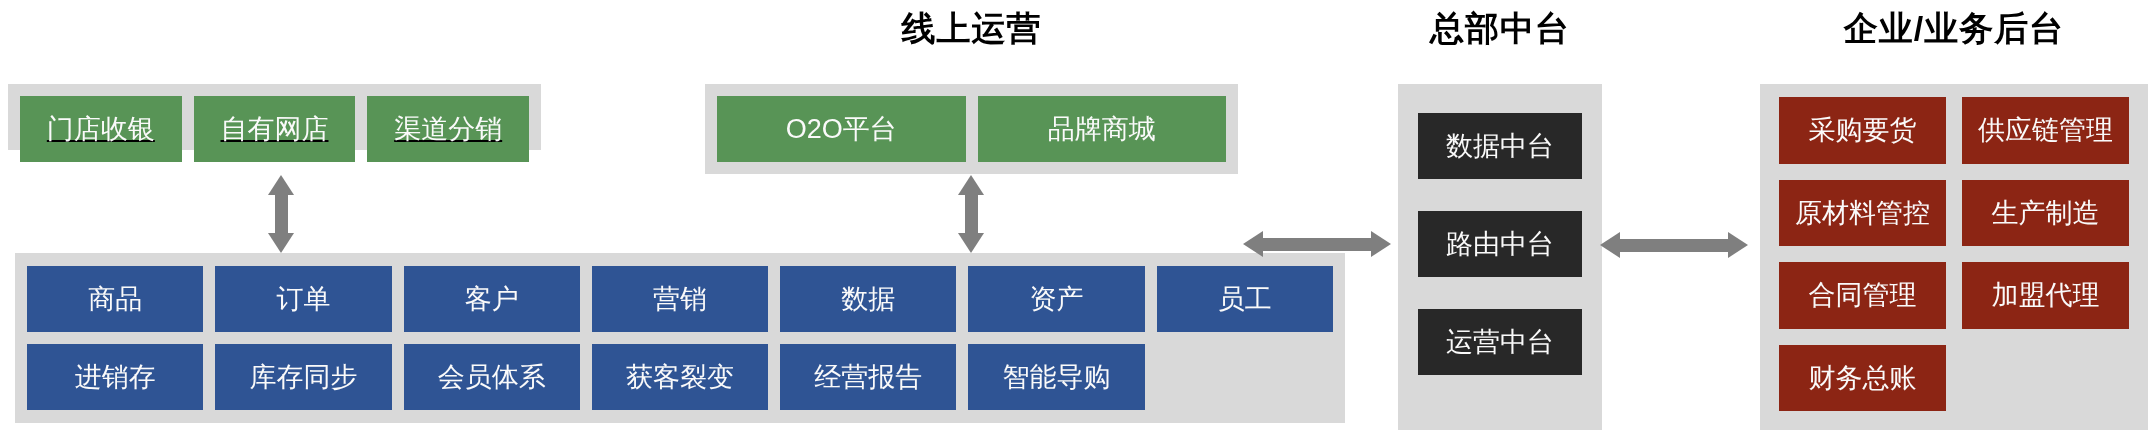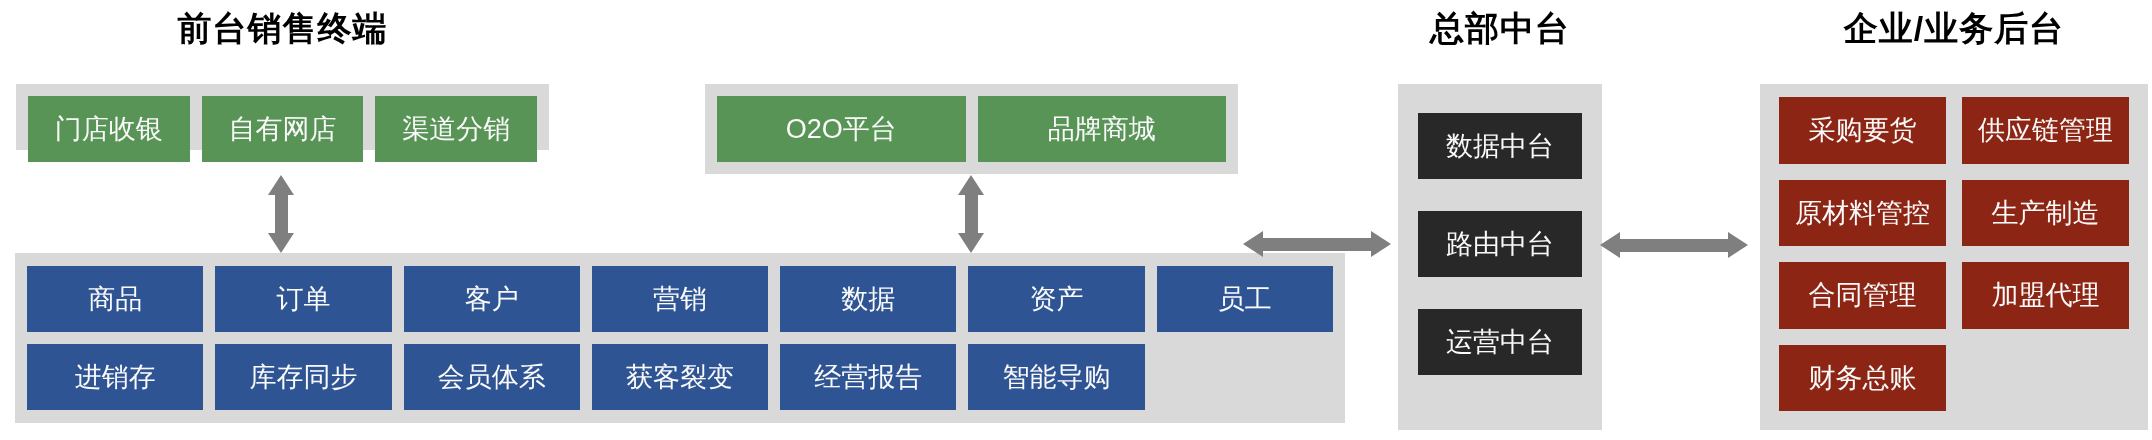--- a/index.html
+++ b/index.html
@@ -48,21 +48,21 @@
   .panel-mid{left:1398px;top:84px;width:204px;height:346px;}
   .panel-backend{
     left:1760px;top:84px;width:388px;height:346px;
     display:grid;
     grid-template-columns:1fr 1fr;
     grid-template-rows:repeat(4,1fr);
     gap:16px;
     padding:13px 19px 19px 19px;
     text-align:center;
   }
-  .panel-front{left:16px;top:84px;width:533px;height:66px;}
+  .panel-front{left:8px;top:84px;width:533px;height:66px;text-decoration:underline;}
   .panel-online{left:705px;top:84px;width:533px;height:90px;}
 
   
   .varrow{position:absolute;width:26px;display:flex;flex-direction:column;align-items:center;}
   .varrow .head-up{width:0;height:0;border-left:13px solid transparent;border-right:13px solid transparent;border-bottom:20px solid var(--arrow,#7f7f7f);}
   .varrow .head-down{width:0;height:0;border-left:13px solid transparent;border-right:13px solid transparent;border-top:20px solid var(--arrow,#7f7f7f);}
   .varrow .shaft{width:13px;flex:1;background:var(--arrow,#7f7f7f);}
   .harrow{position:absolute;height:26px;display:flex;flex-direction:row;align-items:center;}
   .harrow .head-left{width:0;height:0;border-top:13px solid transparent;border-bottom:13px solid transparent;border-right:20px solid var(--arrow,#7f7f7f);}
   .harrow .head-right{width:0;height:0;border-top:13px solid transparent;border-bottom:13px solid transparent;border-left:20px solid var(--arrow,#7f7f7f);}
@@ -75,21 +75,21 @@
   .t-front{left:16px;width:533px;}
   .t-online{left:705px;width:533px;}
   .t-mid{left:1398px;width:204px;}
   .t-backend{left:1760px;width:388px;}
 </style>
 </head>
 <body>
 
 <div class="canvas">
 
-  <div class="sec-title t-front">前台销售终端</div>
+  <div class="sec-title t-online">线上运营</div>
   <div class="sec-title t-backend">企业/业务后台</div>
   <div class="sec-title t-mid">总部中台</div>
 
   <div class="panel flexrow panel-front">
     <div class="box green-box">门店收银</div>
     <div class="box green-box">自有网店</div>
     <div class="box green-box">渠道分销</div>
   </div>
 
   <div class="panel flexrow panel-online">

